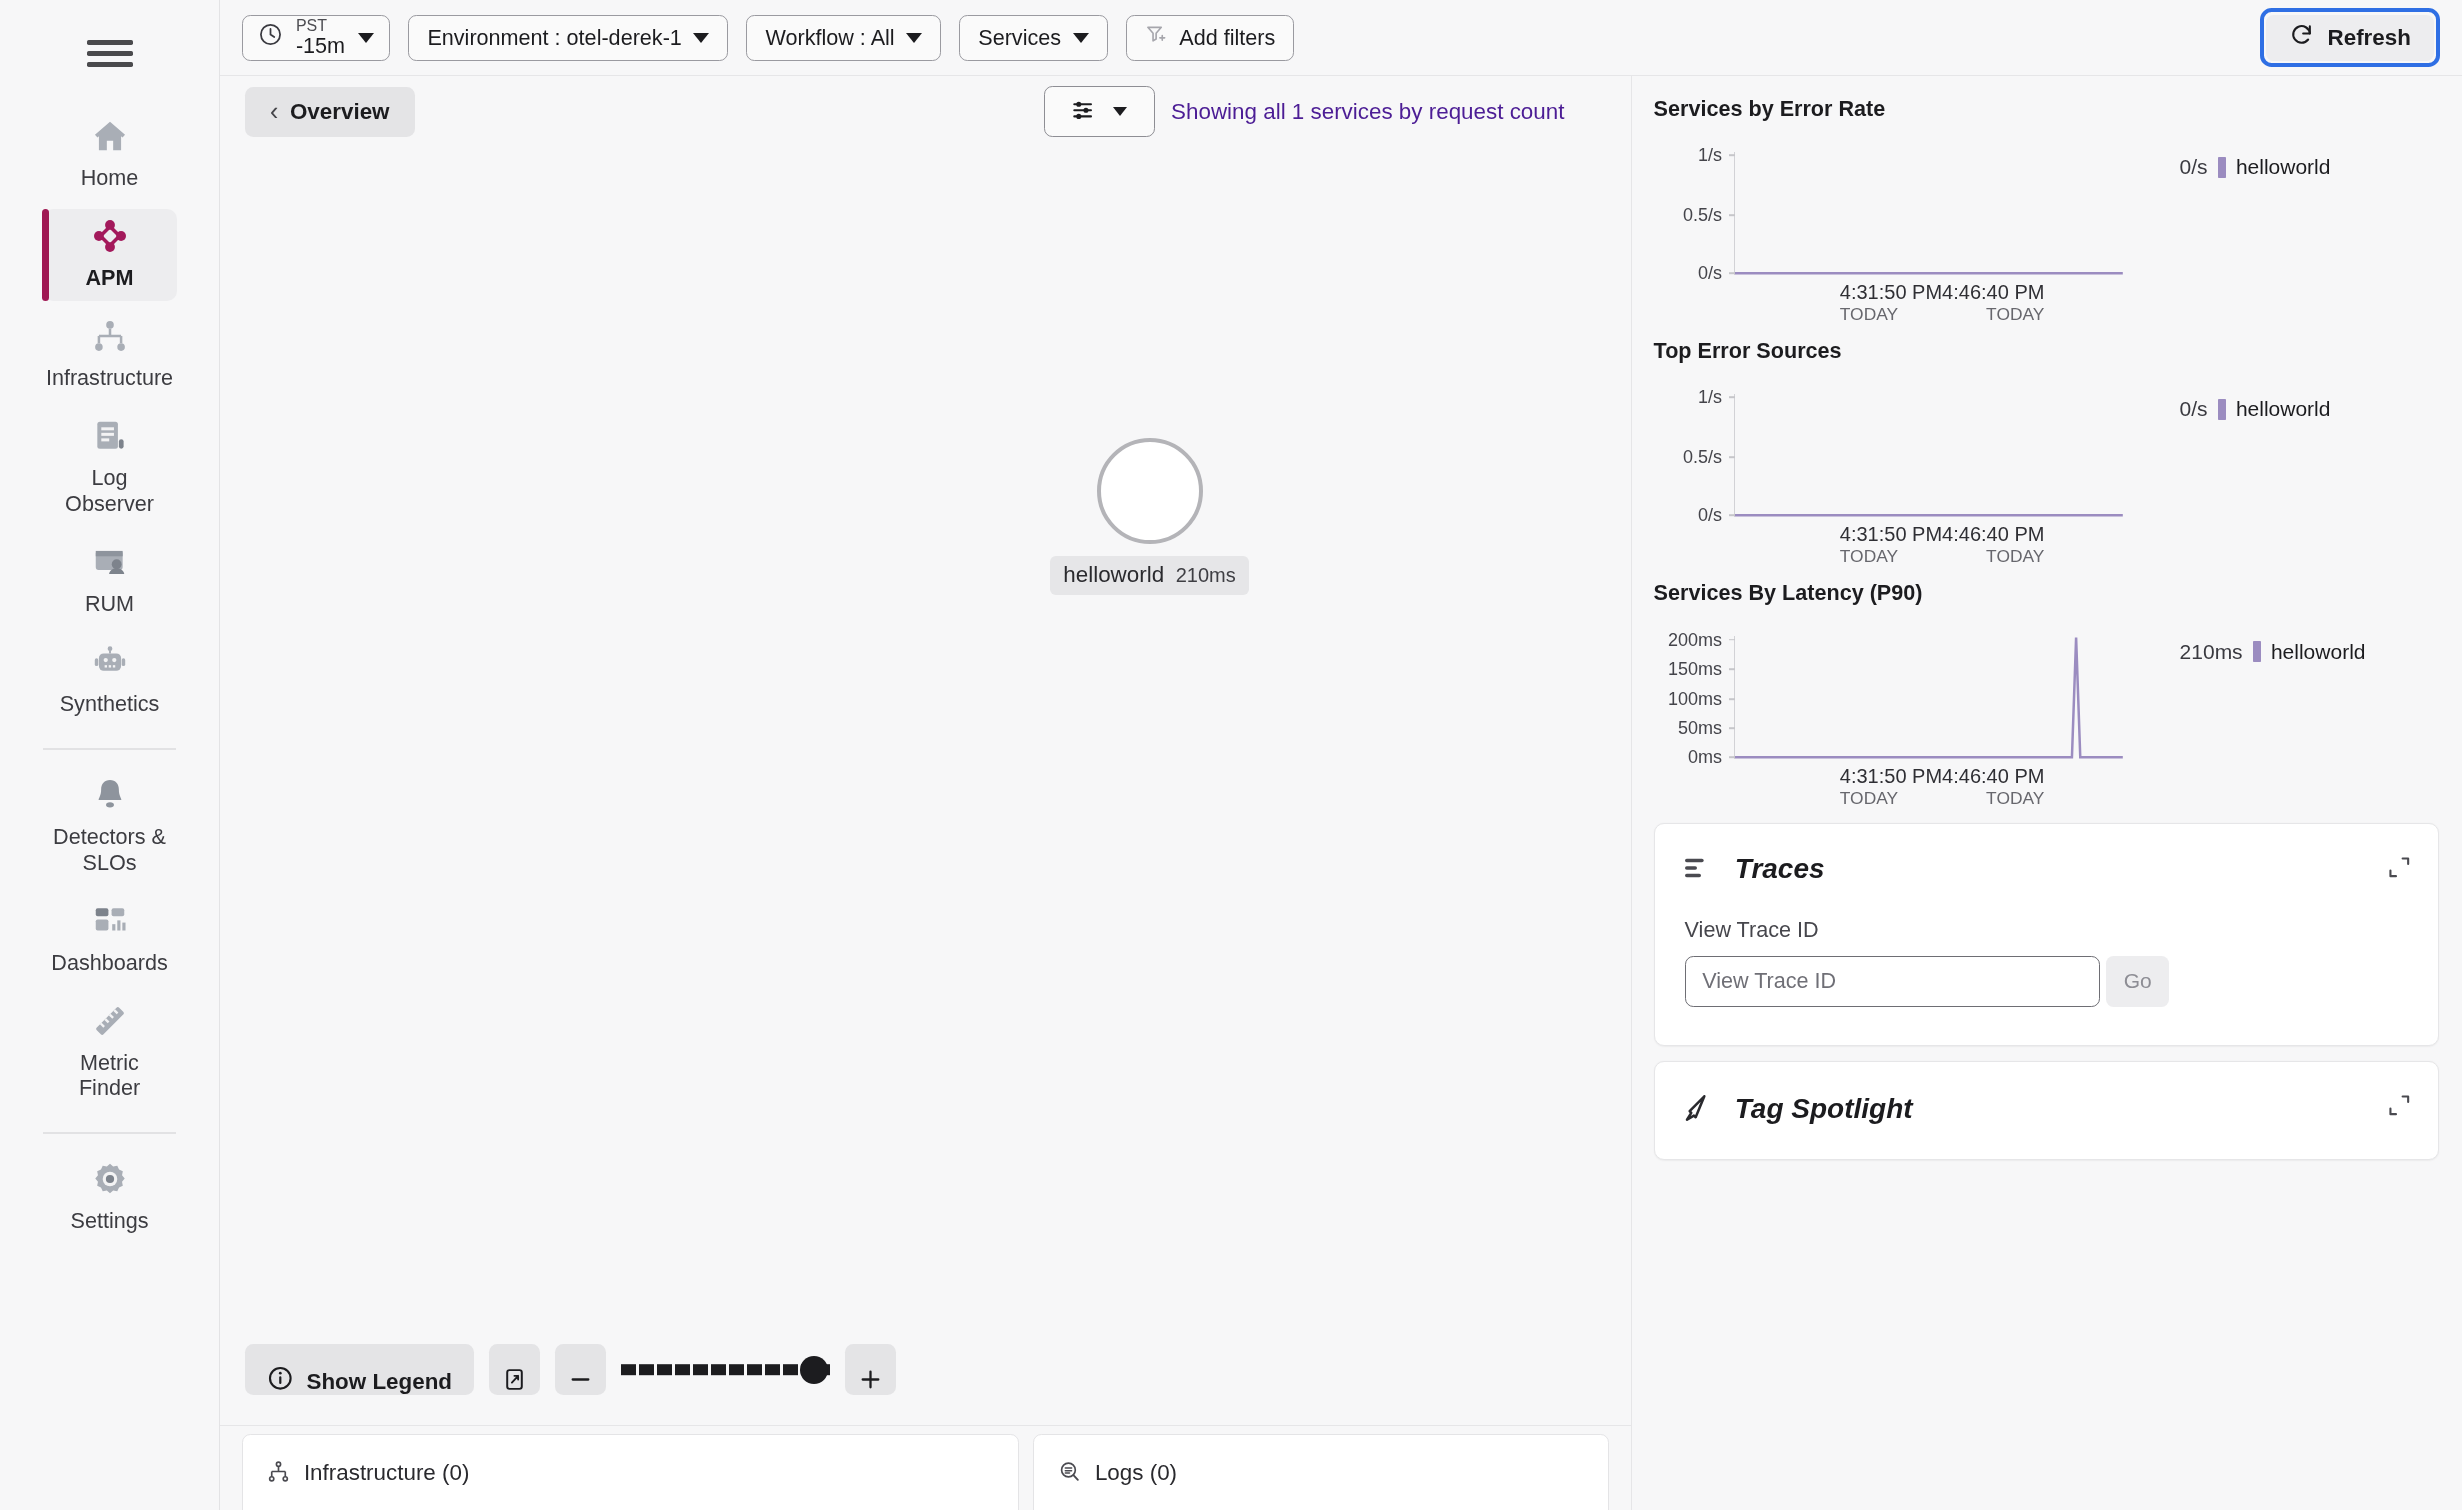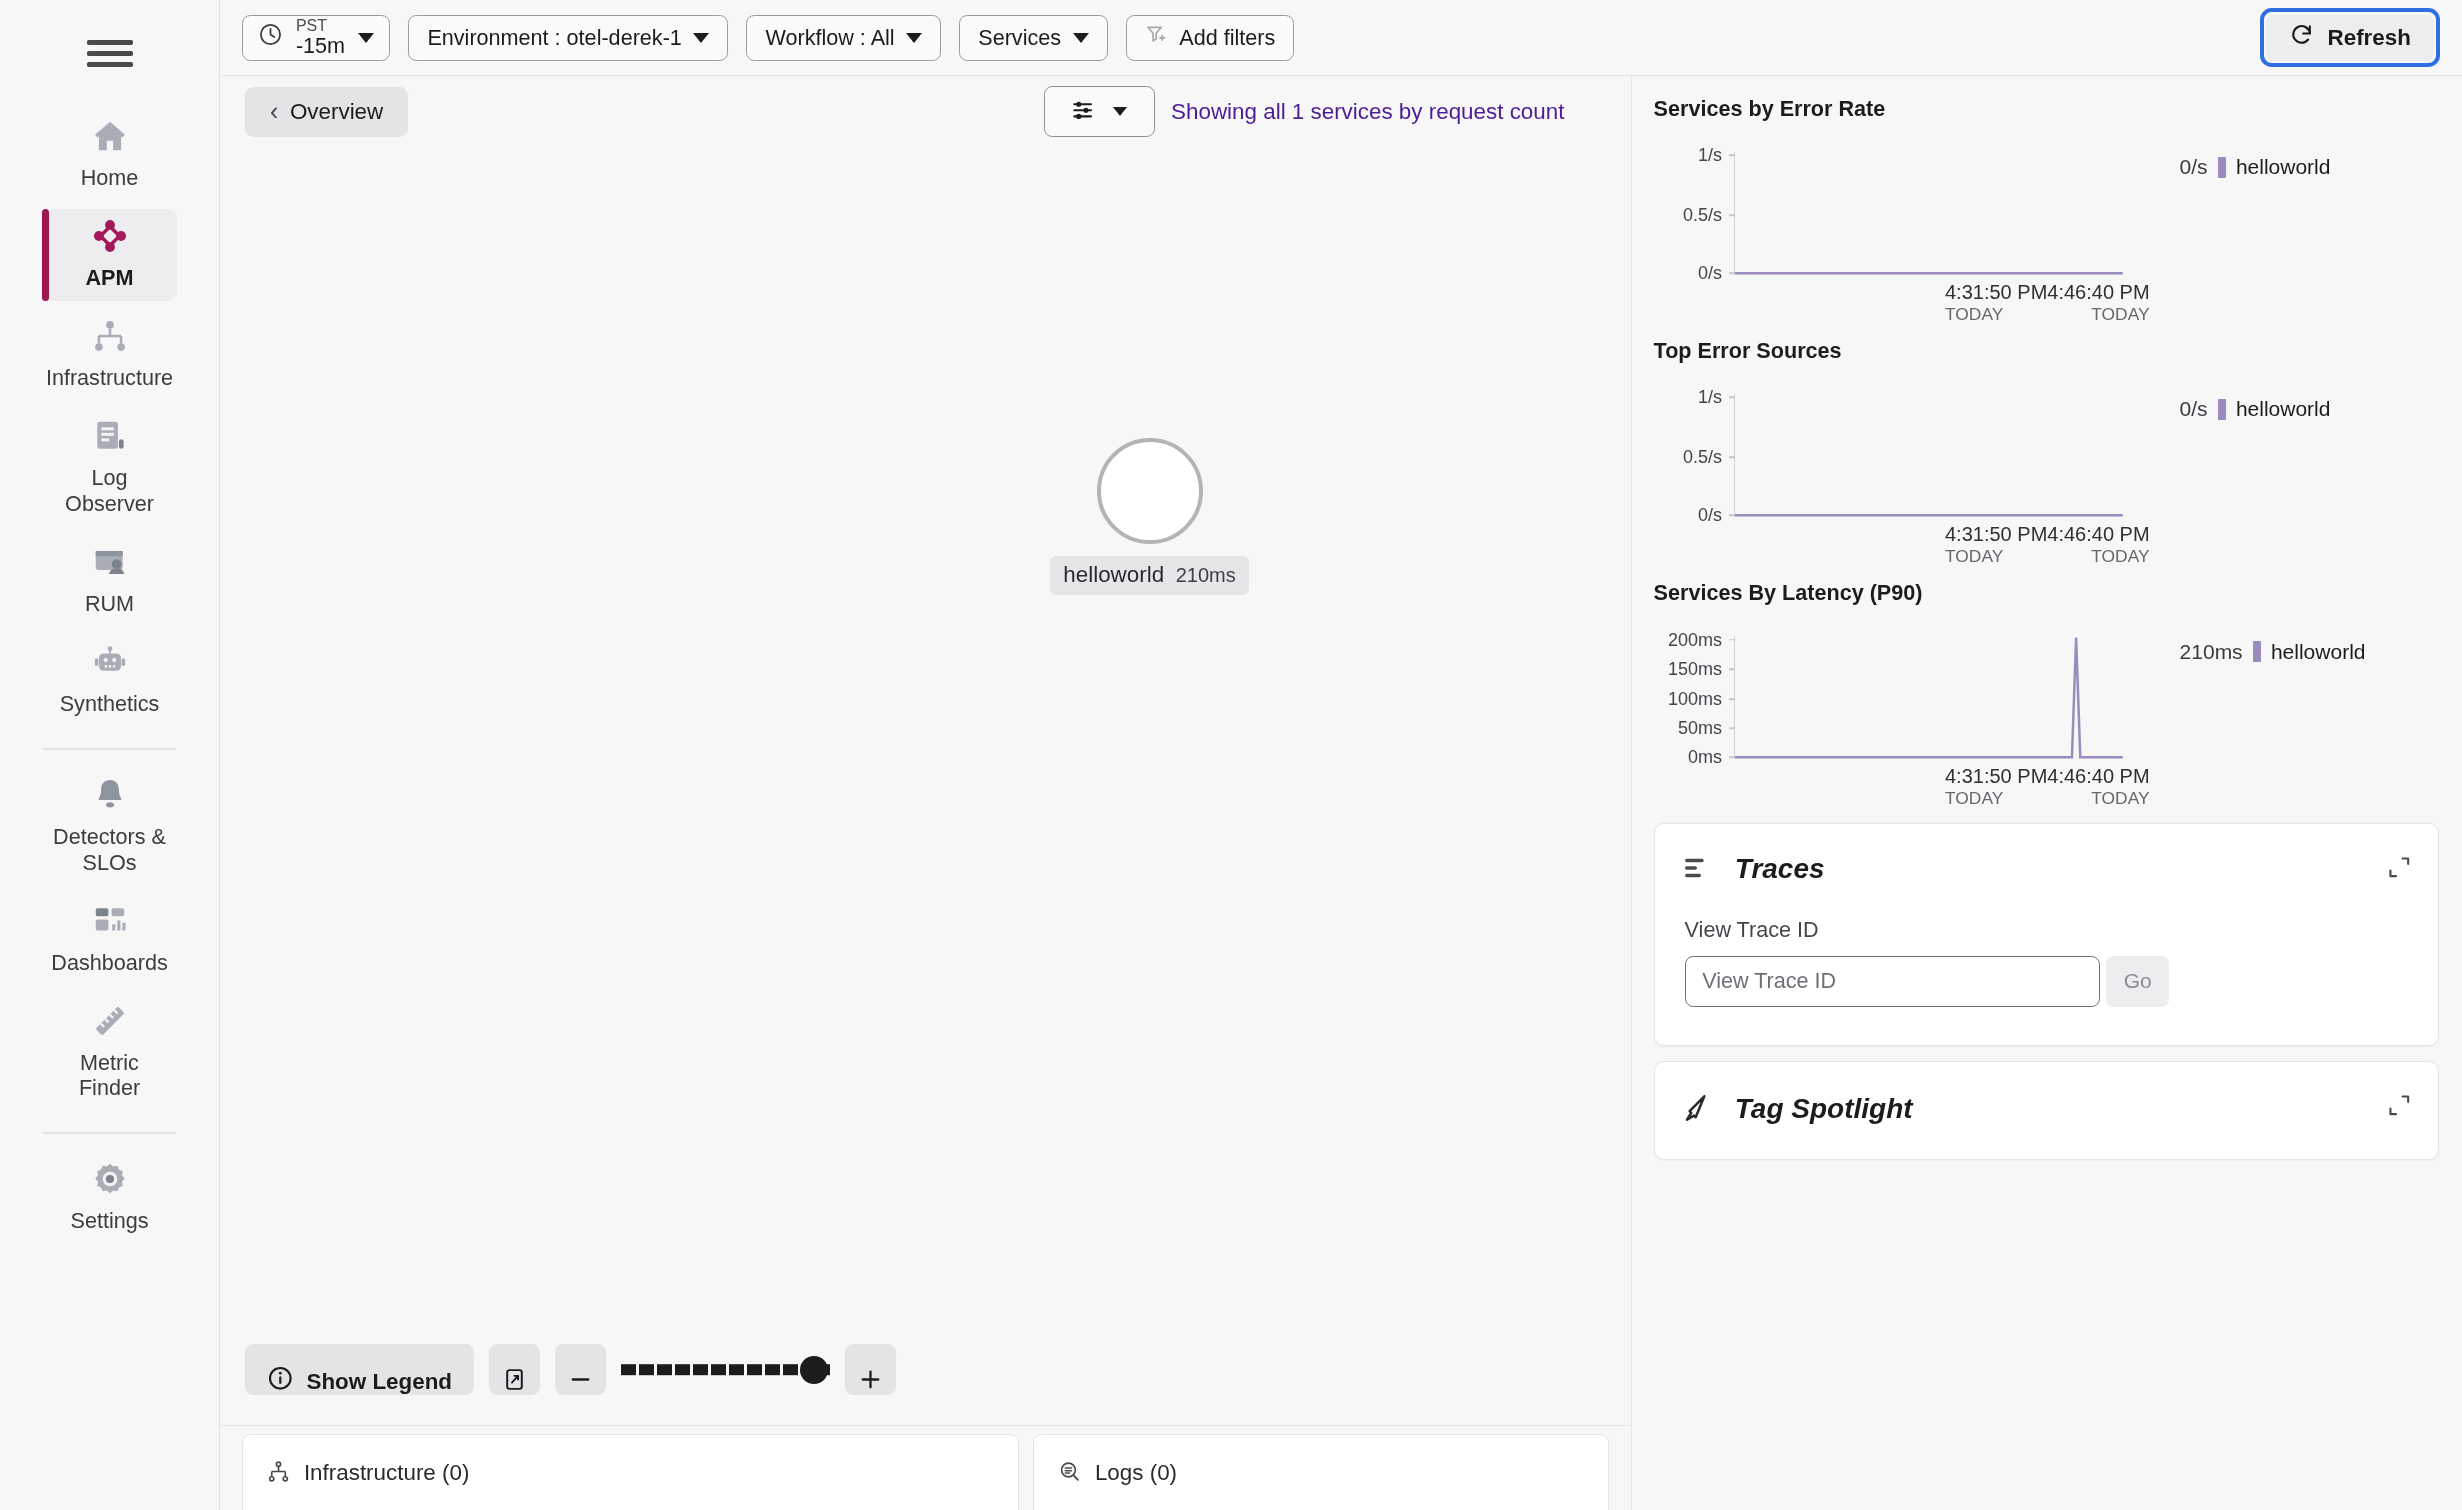--- a/index.html
+++ b/index.html
@@ -71,21 +71,21 @@
   .body { flex: 1; display: flex; min-height: 0; }
   .map-col { flex: 1; display: flex; flex-direction: column; min-width: 0;
     border-right: 1.7px solid #e6e6e8; }
 
   .map-head { height: 71px; display: flex; align-items: center; padding: 0 25px; gap: 16.6px; }
   .overview-btn {
     background: #e4e4e6; border-radius: 8.3px; height: 50px; display: flex; align-items: center;
     gap: 11.6px; padding: 0 25px; cursor: pointer;
   }
   .overview-btn .chev { font-size: 25px; color: #45454a; line-height: 1; }
-  .overview-btn .t { font-size: 22.4px; font-weight: 400; color: #1c1c1f; }
+  .overview-btn .t { font-size: 22.4px; font-weight: 700; color: #1c1c1f; }
   .sort-btn {
     border: 1.7px solid #8e8e94; border-radius: 8.3px; height: 51px; width: 111px;
     display:flex; align-items:center; justify-content:center; gap: 15px; cursor:pointer;
     background: #fafafa;
   }
   .showing { font-size: 22.4px; color: #4c1d95; }
 
   .map-canvas { flex: 1; position: relative; }
   .node { position: absolute; display: flex; flex-direction: column; align-items: center; gap: 11.6px; cursor: pointer; }
   .node .circle { width: 106px; height: 106px; border-radius: 50%; background: #ffffff;
@@ -121,21 +121,21 @@
   .chart-block { margin-bottom: 13.3px; }
   .chart-title { font-size: 21.6px; font-weight: 700; color: #1c1c1f; margin-bottom: 30px; }
   .chart-row { display: flex; align-items: flex-start; }
   .chart-area { position: relative; width: 498px; height: 123px; }
   .yaxis { position:absolute; left: 0; top: 0; bottom: 0; width: 80px; }
   .ytick { position: absolute; right: 11.6px; font-size: 18px; color: #44444a; transform: translateY(-50%); white-space: nowrap; }
   .axisline { position:absolute; left: 80px; top: 0; bottom: 0; width: 1.7px; background: #d2d2d6; }
   .tickmark { position:absolute; left: 75px; width: 6.6px; height: 1.7px; background: #c6c6ca; transform: translateY(-0.8px); }
   .plot { position:absolute; left: 81px; right: 0; top: 0; bottom: 0; }
   .plot svg { width: 100%; height: 100%; display:block; }
-  .xlabels { display:flex; justify-content: flex-end; margin: 5px 0 0 81px; width: 415px; }
+  .xlabels { display:flex; justify-content: center; margin: 5px 0 0 81px; width: 415px; }
   .xlab { display:flex; flex-direction: column; line-height: 1.2; }
   .xlab .t1 { font-size: 20px; color: #2f2f34; }
   .xlab .t2 { font-size: 17.4px; color: #67676d; }
   .xlab.right { align-items: flex-end; }
   .legend { display:flex; align-items:center; gap: 10px; margin-left: 28px; padding-top: 3.3px; }
   .legend .v { font-size: 21px; color: #3a3a40; }
   .legend .sw { width: 8.3px; height: 21.6px; background: #9b8cc0; border-radius: 0.8px; }
   .legend .n { font-size: 21px; color: #1c1c1f; }
 
   .card { background: #ffffff; border: 0.8px solid #e6e6e8; border-radius: 10px;

